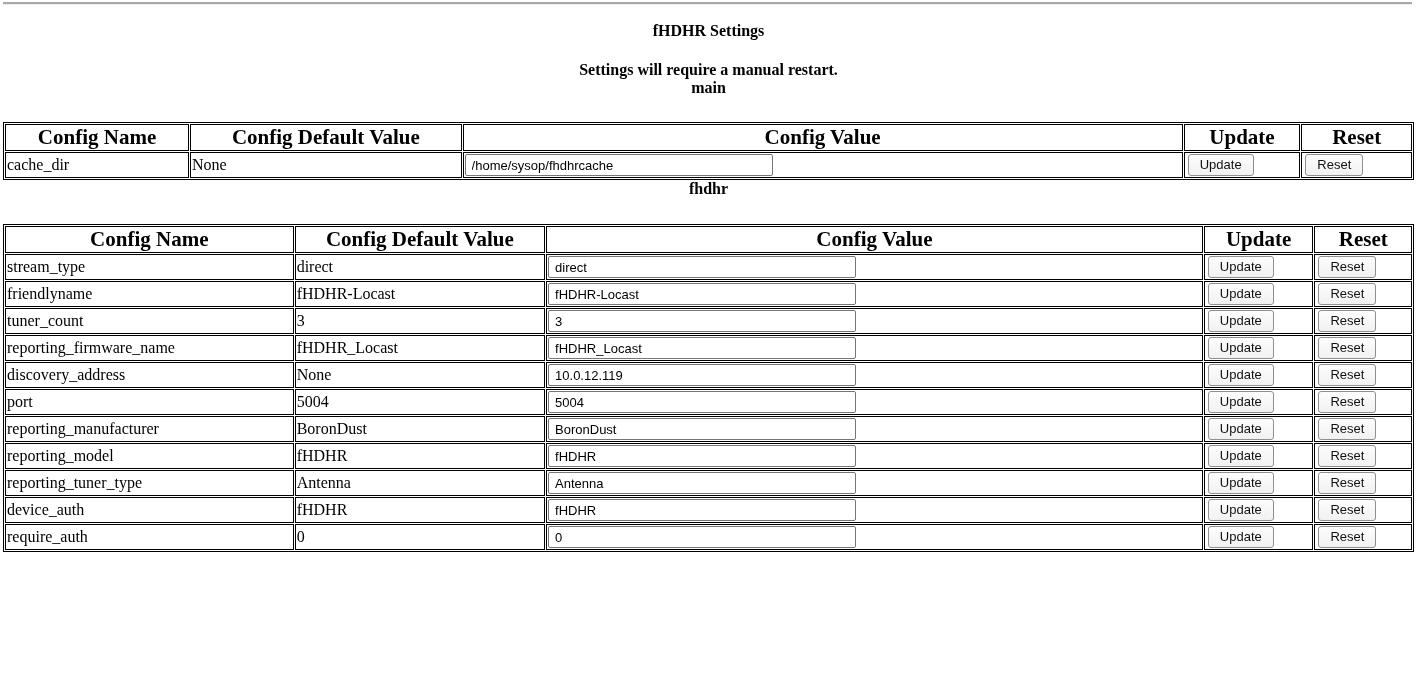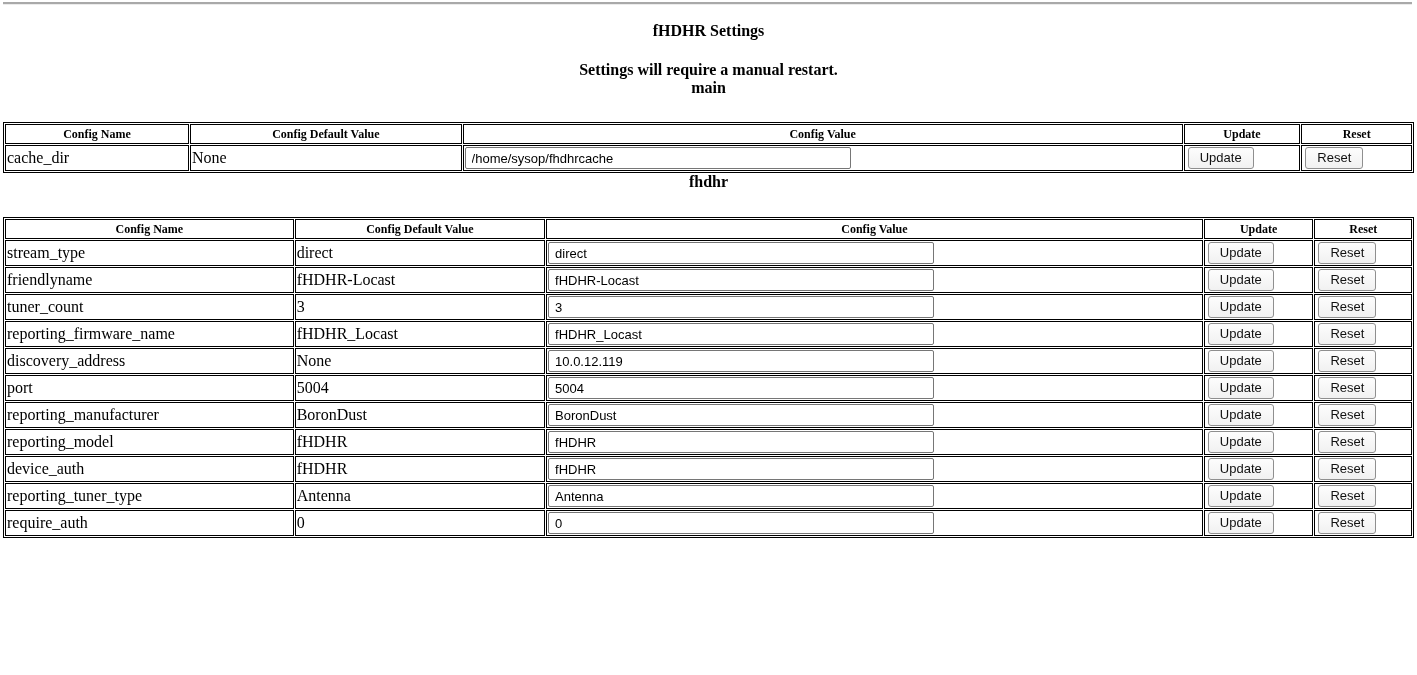--- a/index.html
+++ b/index.html
@@ -33,40 +33,40 @@
     border-collapse: separate;
     border-spacing: 1px;
     border: 1px solid #000;
     table-layout: fixed;
     width: 1411px;
     margin: 25px 3px 0 3px;
   }
   table.config-table.second { margin-top: 26px; }
   .config-table th {
     border: 1px solid #000;
-    font-size: 12px;
+    font-size: 21px;
     font-weight: bold;
     text-align: center;
     height: 18px;
     padding: 0;
     overflow: hidden;
     white-space: nowrap;
   }
   .config-table td {
     border: 1px solid #000;
     font-size: 16px;
     padding: 0 1px;
     height: 24px;
     vertical-align: middle;
     overflow: hidden;
     white-space: nowrap;
   }
   input.value-input {
     box-sizing: border-box;
-    width: 386px;
+    width: 308px;
     height: 22px;
     border: 1px solid #767676;
     border-radius: 2px;
     font-family: "Liberation Sans", sans-serif;
     font-size: 13px;
     color: #000;
     padding: 0 6px;
     margin: 0;
     background: #fff;
     display: block;
@@ -258,48 +258,48 @@
     <td>
       <button type="button" class="row-btn">Update</button>
     </td>
     <td>
       <button type="button" class="row-btn">Reset</button>
     </td>
   </tr>
 
 
   <tr>
+    <td>reporting_tuner_type</td>
+    <td>Antenna</td>
+    <td>
+      <input type="text" class="value-input" value="Antenna" style="">
+    </td>
+    <td>
+      <button type="button" class="row-btn">Update</button>
+    </td>
+    <td>
+      <button type="button" class="row-btn">Reset</button>
+    </td>
+  </tr>
+
+  <tr>
     <td>device_auth</td>
     <td>fHDHR</td>
     <td>
       <input type="text" class="value-input" value="fHDHR" style="">
     </td>
     <td>
       <button type="button" class="row-btn">Update</button>
     </td>
     <td>
       <button type="button" class="row-btn">Reset</button>
     </td>
   </tr>
 
   <tr>
-    <td>reporting_tuner_type</td>
-    <td>Antenna</td>
-    <td>
-      <input type="text" class="value-input" value="Antenna" style="">
-    </td>
-    <td>
-      <button type="button" class="row-btn">Update</button>
-    </td>
-    <td>
-      <button type="button" class="row-btn">Reset</button>
-    </td>
-  </tr>
-
-  <tr>
     <td>require_auth</td>
     <td>0</td>
     <td>
       <input type="text" class="value-input" value="0" style="">
     </td>
     <td>
       <button type="button" class="row-btn">Update</button>
     </td>
     <td>
       <button type="button" class="row-btn">Reset</button>

